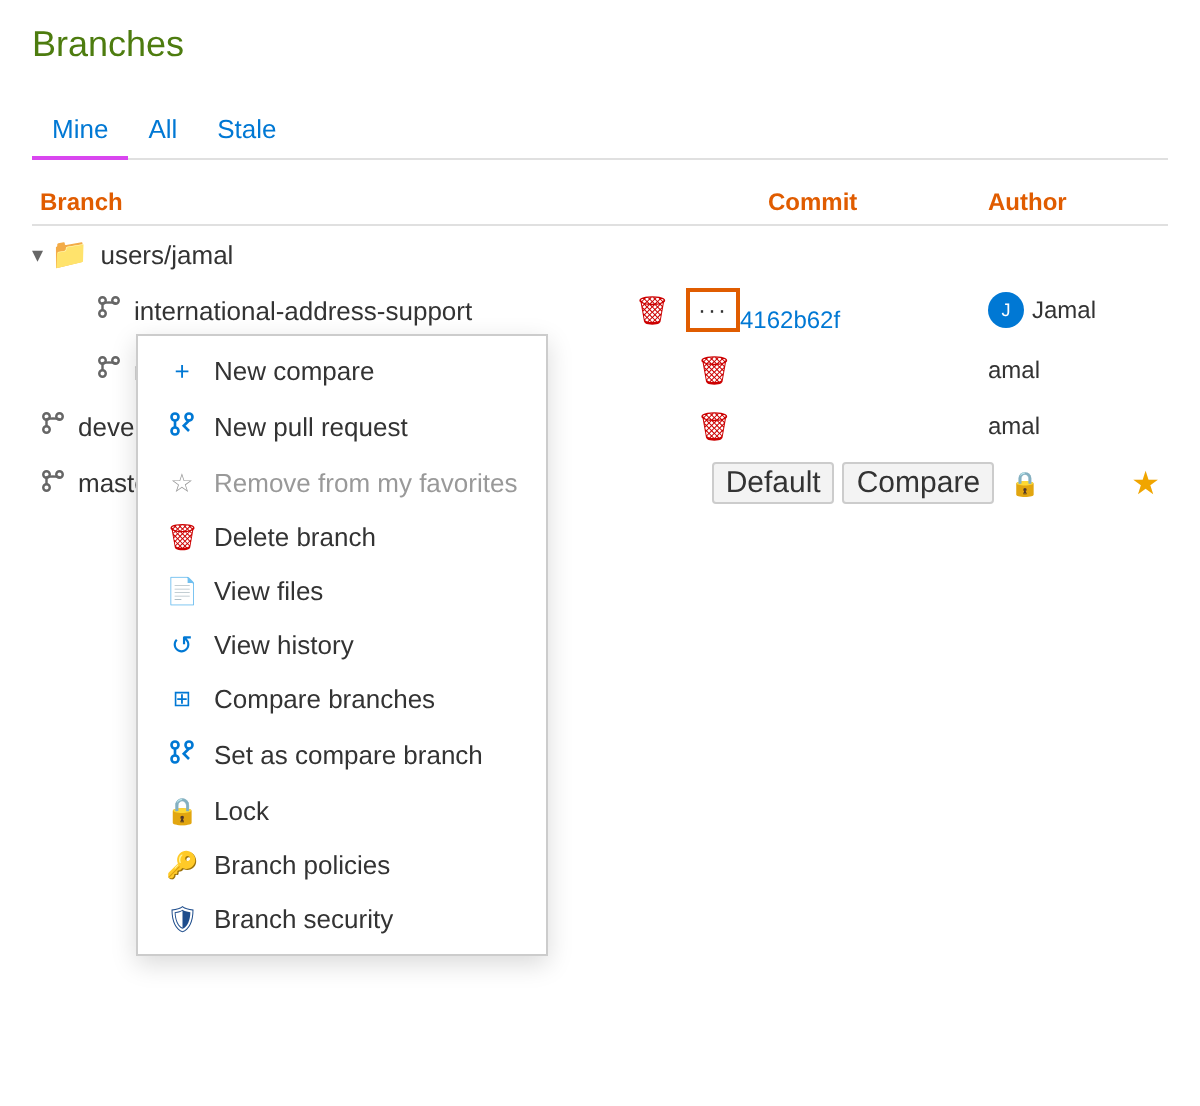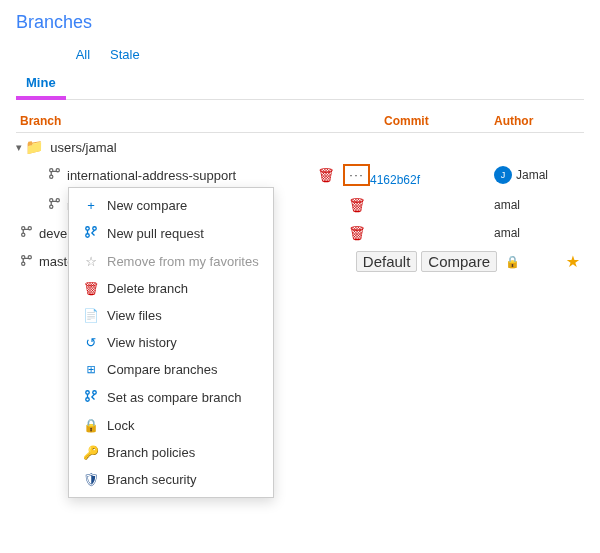--- a/index.html
+++ b/index.html
@@ -11,42 +11,41 @@
       width: 600px;
       height: 553px;
       overflow: hidden;
     }
     .page {
       padding: 12px 16px;
     }
     .page-title {
       font-size: 18px;
       font-weight: 300;
-      color: #3b82f6;
-      margin-bottom: 10px;
+      color: #4d7c0f;
+      margin-bottom: 20px;
     }
     .tabs {
       display: flex;
       gap: 0;
       margin-bottom: 10px;
       border-bottom: 1px solid #e0e0e0;
     }
     .tab {
       padding: 4px 10px 6px 10px;
       cursor: pointer;
       color: #0078d4;
       font-size: 13px;
       border-bottom: 2px solid transparent;
       margin-bottom: -1px;
     }
     .tab.active {
       color: #0078d4;
-      border-bottom: 4px solid #d946ef;
-      font-weight: 700;
-      margin-top: 28px;
+      border-bottom: 2px solid #d946ef;
+      font-weight: 400;
     }
     .table-header {
       display: flex;
       border-bottom: 1px solid #e0e0e0;
       padding: 4px 0;
       color: #e05c00;
       font-size: 12px;
       font-weight: 600;
     }
     .col-branch { flex: 1; padding-left: 4px; }

